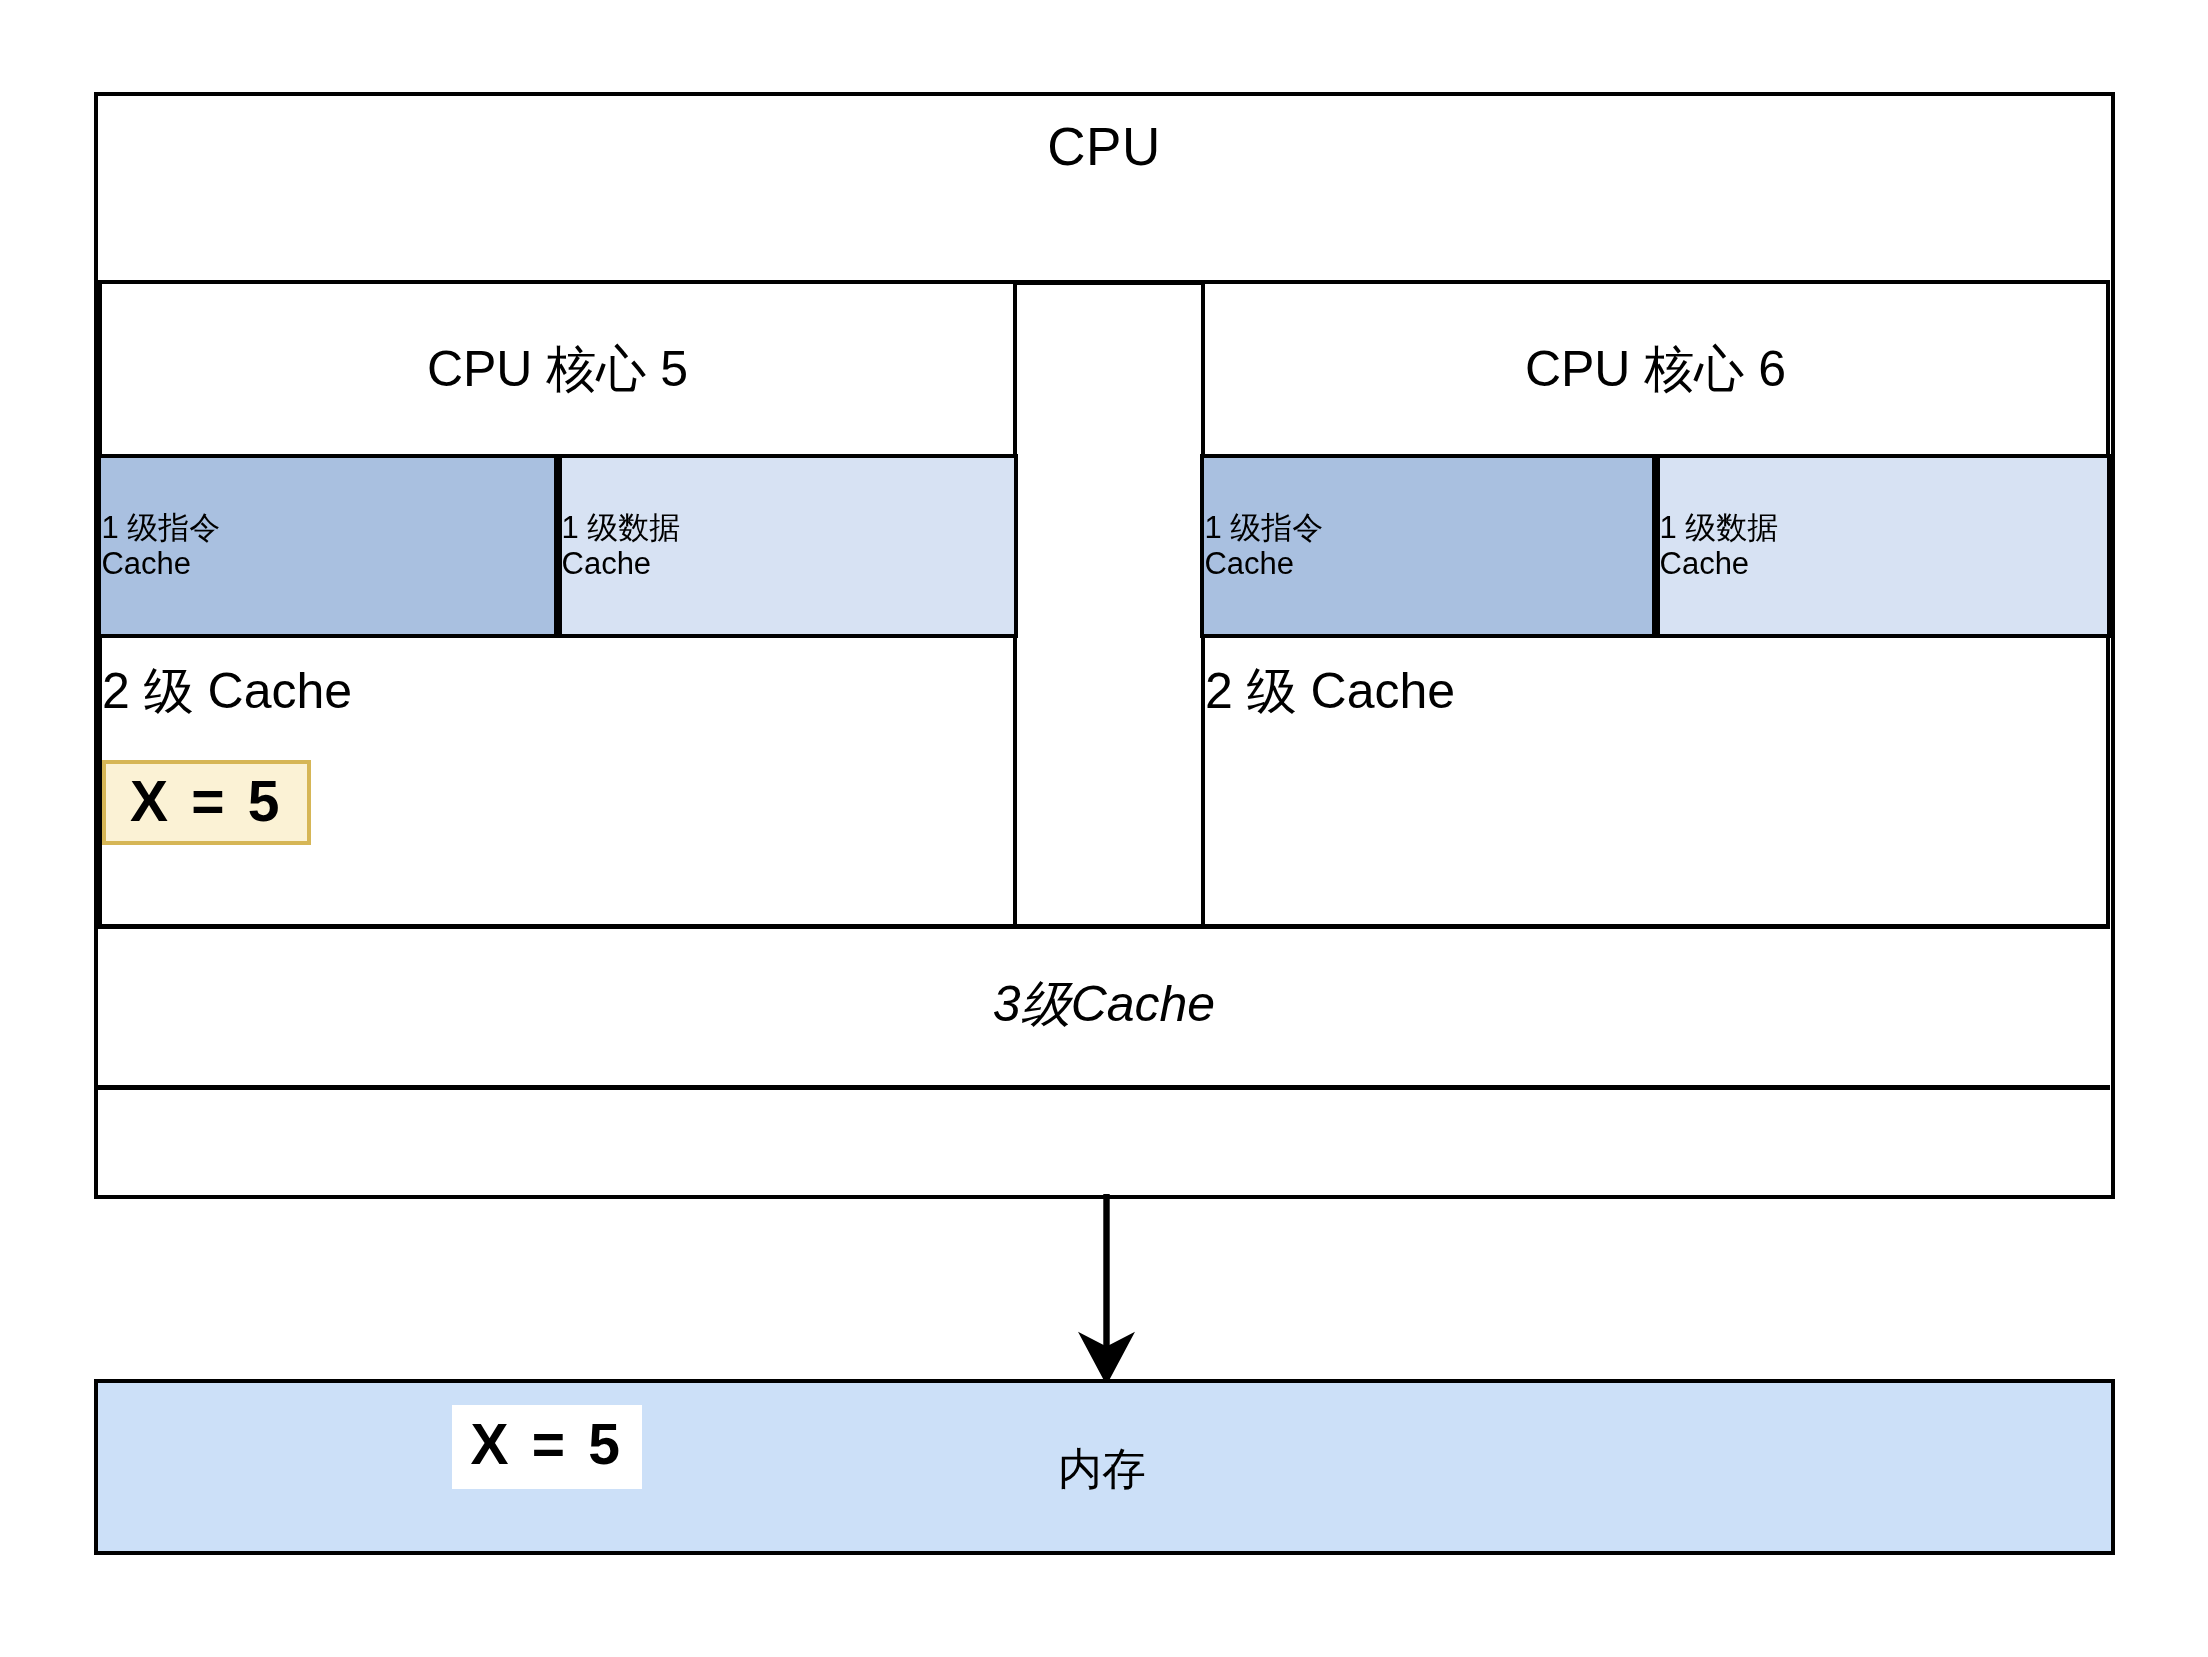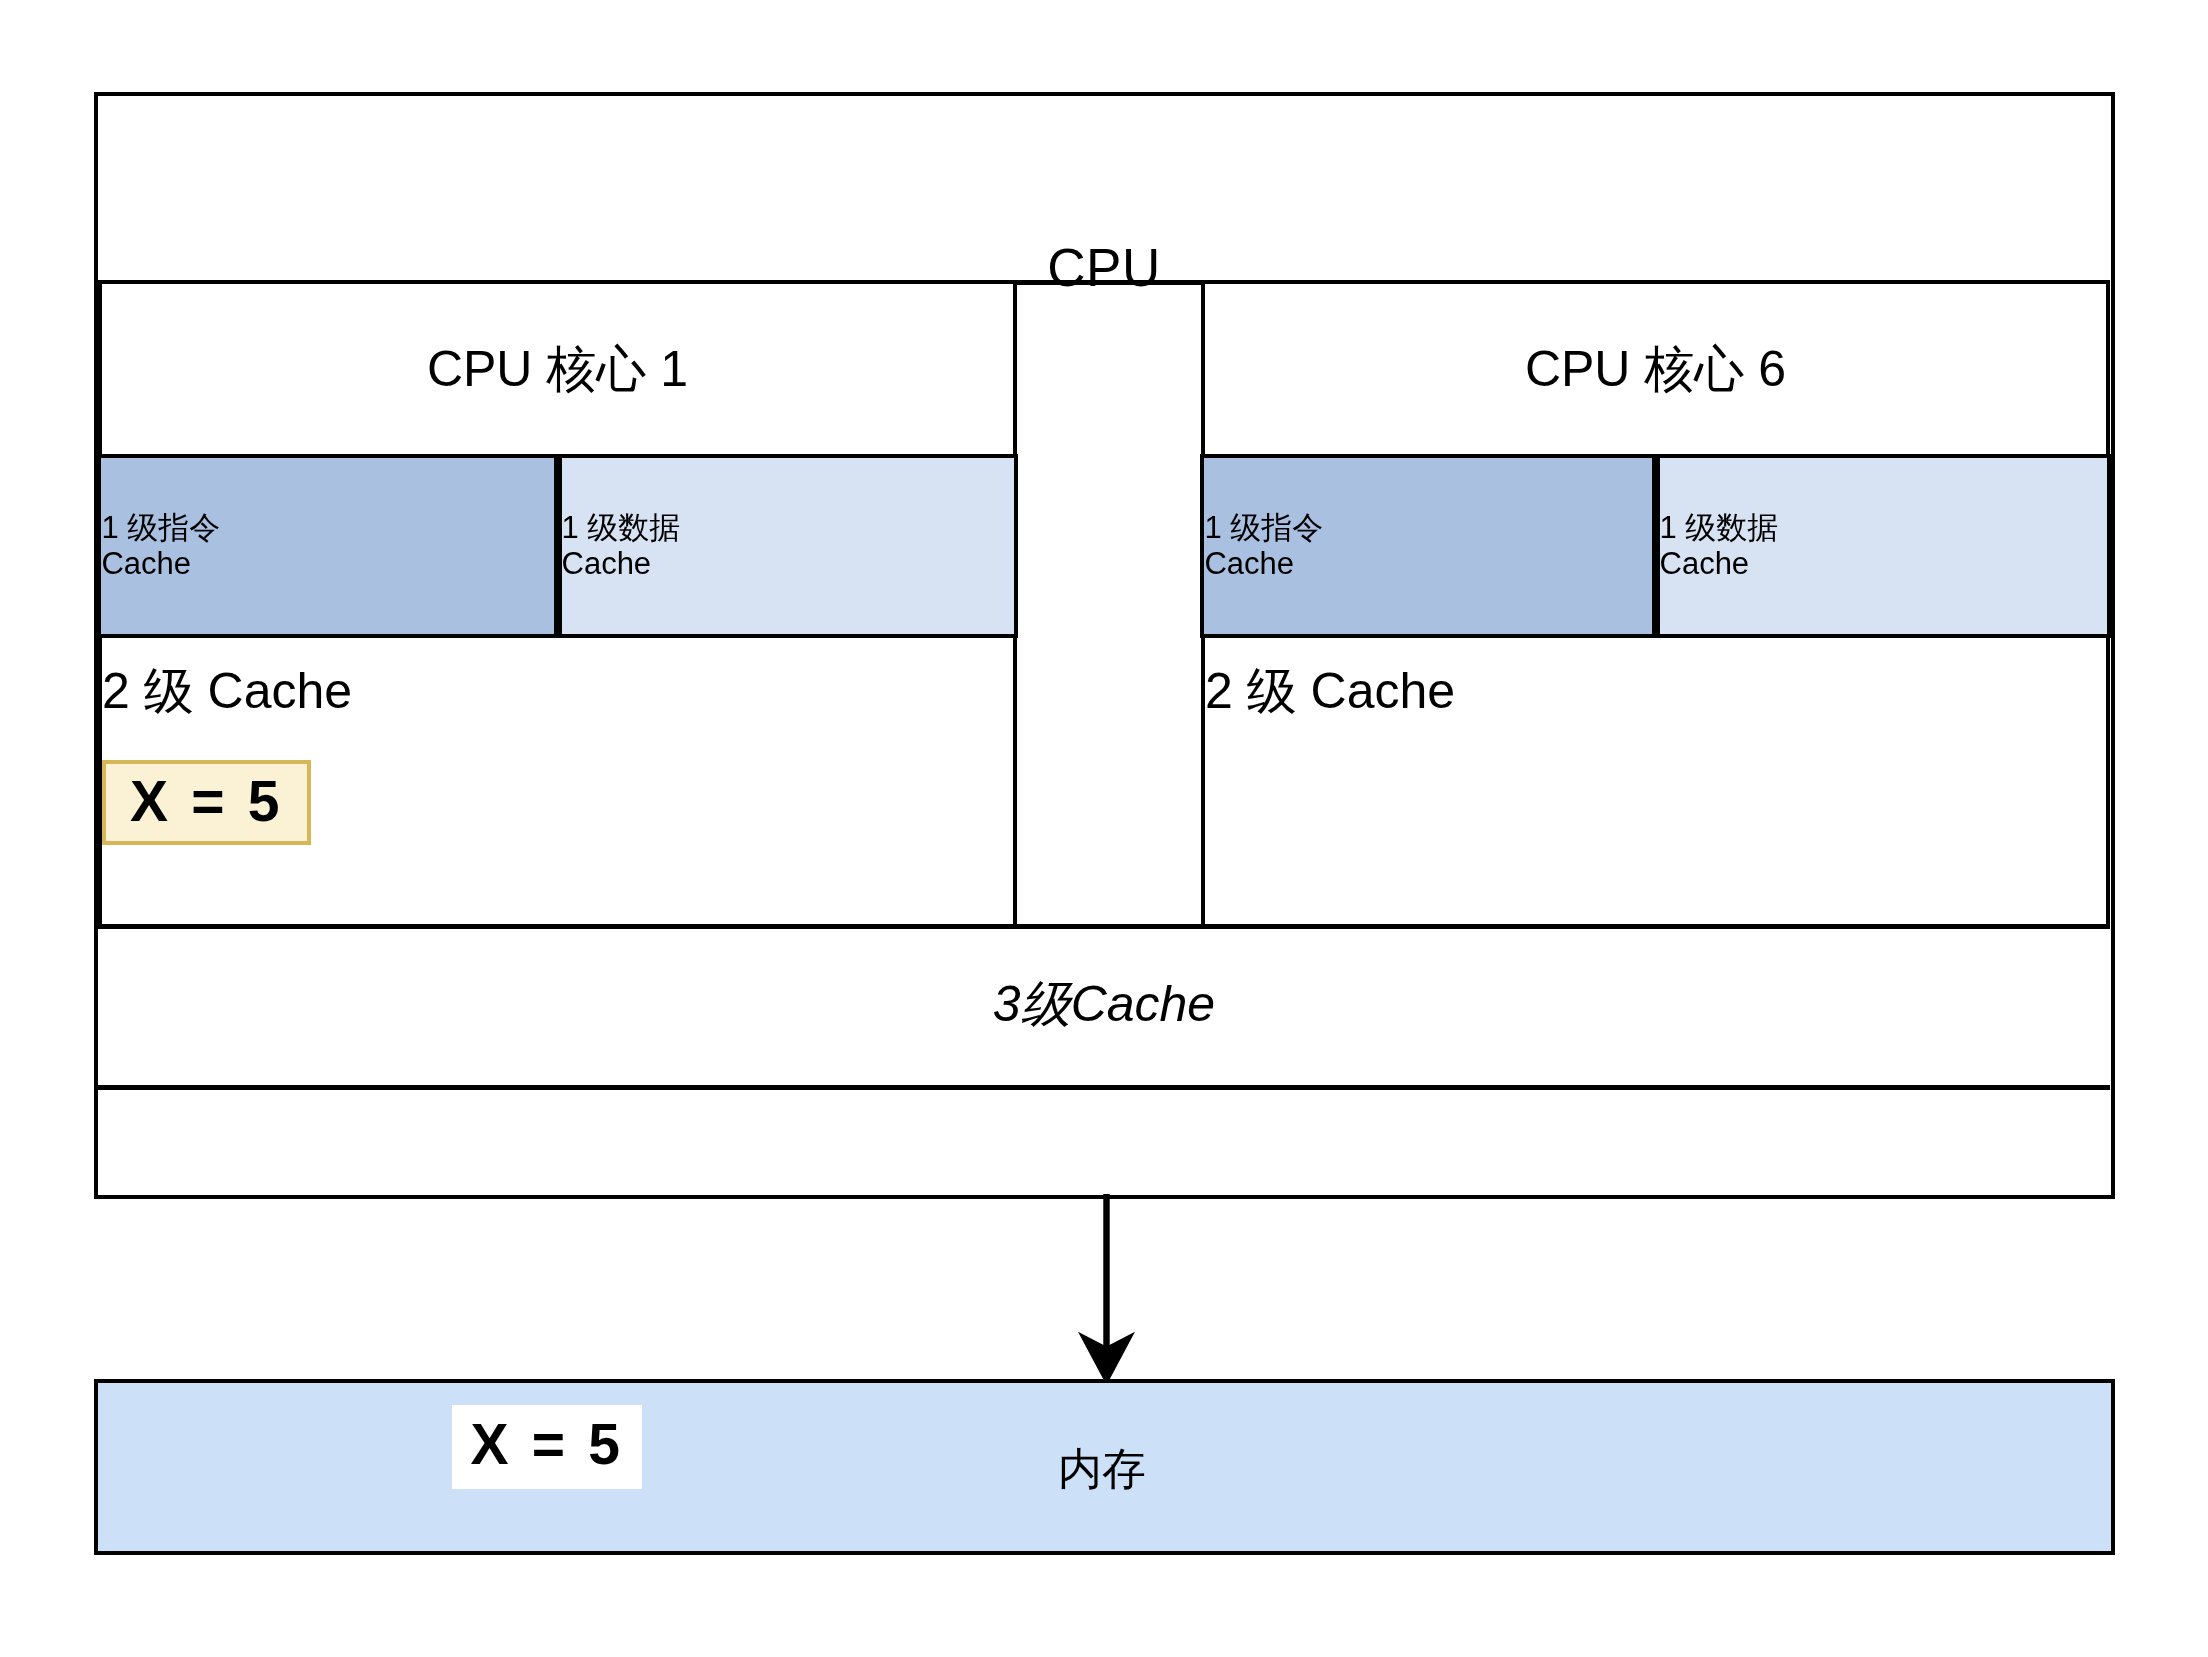--- a/index.html
+++ b/index.html
@@ -34,25 +34,25 @@
     left: 94px;
     top: 92px;
     width: 2021px;
     height: 1107px;
   }
 
   
   #cpu-header {
     position: absolute;
     left: 0px;
-    top: 16px;
+    top: 3px;
     width: 2012px;
     height: 184px;
     display: flex;
-    align-items: flex-end;
+    align-items: flex-start;
     justify-content: center;
     padding-top: 20px;
     box-sizing: border-box;
   }
   #cpu-header .title {
     font-size: 53px;
     line-height: 1.05;
     letter-spacing: 0.5px;
   }
 
@@ -212,21 +212,21 @@
 
   <div id="cpu-frame" class="box">
 
     <div id="cpu-header">
       <span class="title">CPU</span>
     </div>
 
     <div class="hrule" id="rule-cores-top"></div>
 
     <div class="core" id="core-1">
-      <div class="core-title">CPU 核心 1</div>
+      <div class="core-title">CPU 核心 5</div>
 
       <div class="l1-row">
         <div class="l1-cell" id="c1-l1i" style="background: rgb(169, 192, 224);">
           <span class="ln">1 级指令</span>
           <span class="ln">Cache</span>
         </div>
         <div class="l1-cell" id="c1-l1d" style="background: rgb(215, 226, 243);">
           <span class="ln">1 级数据</span>
           <span class="ln">Cache</span>
         </div>

